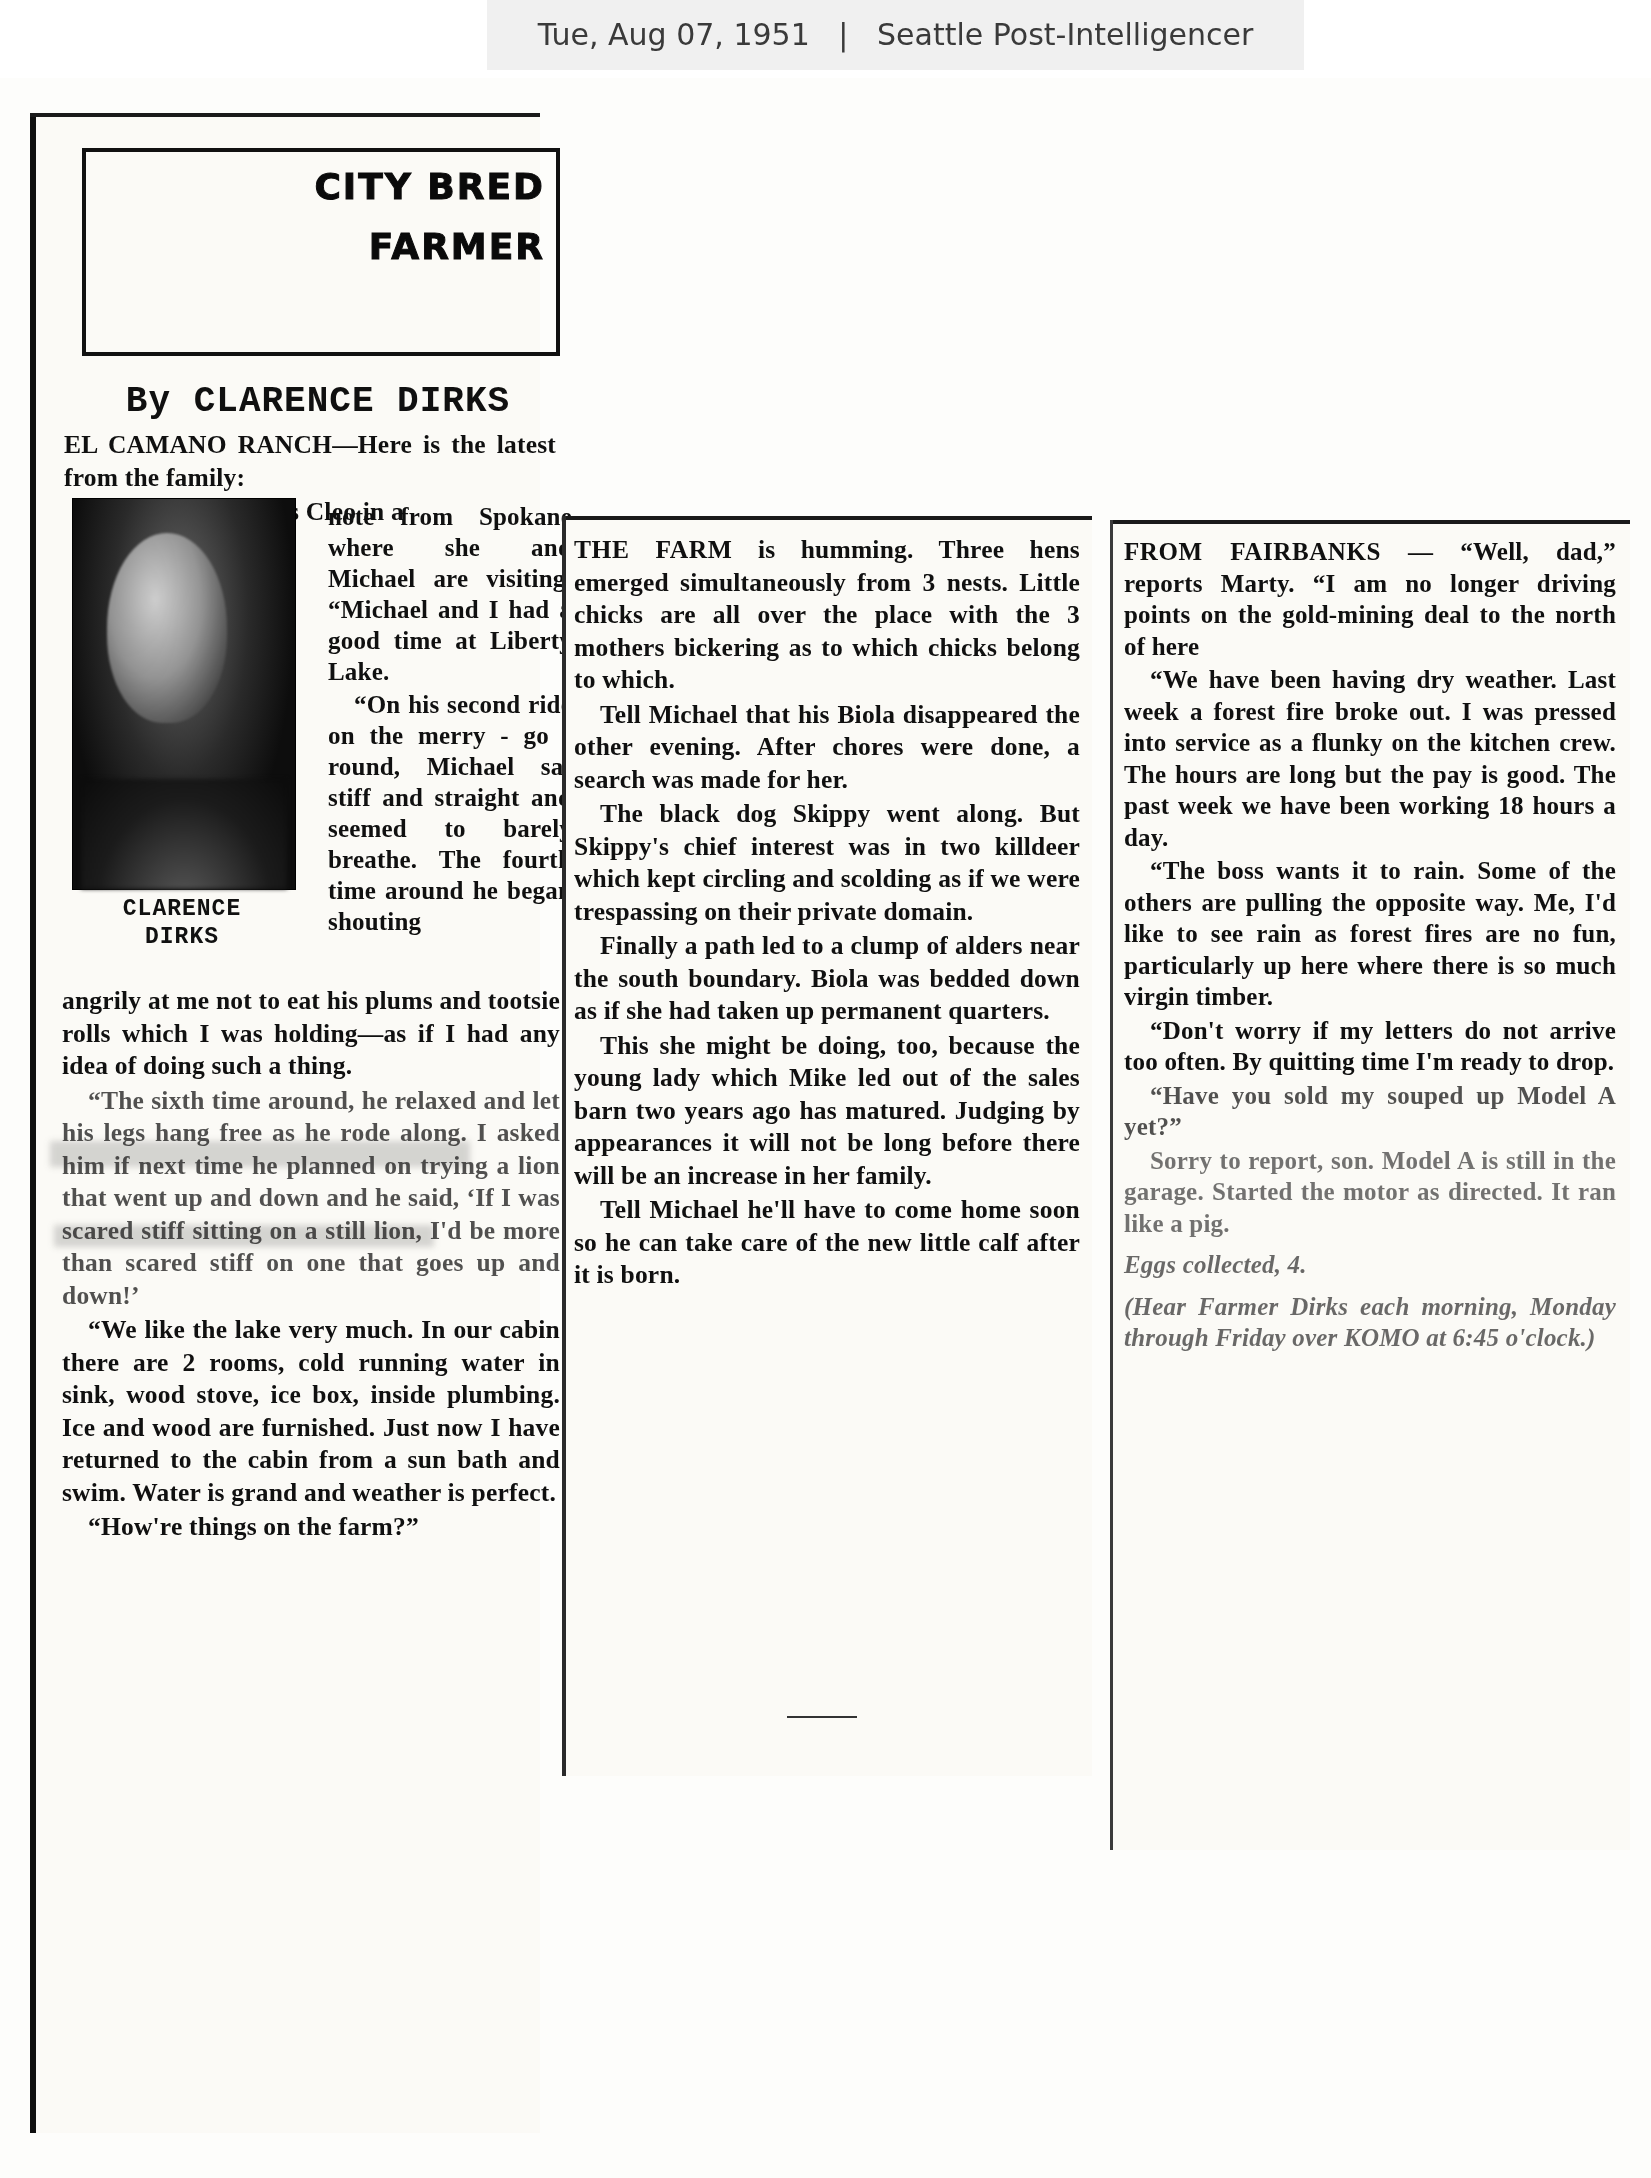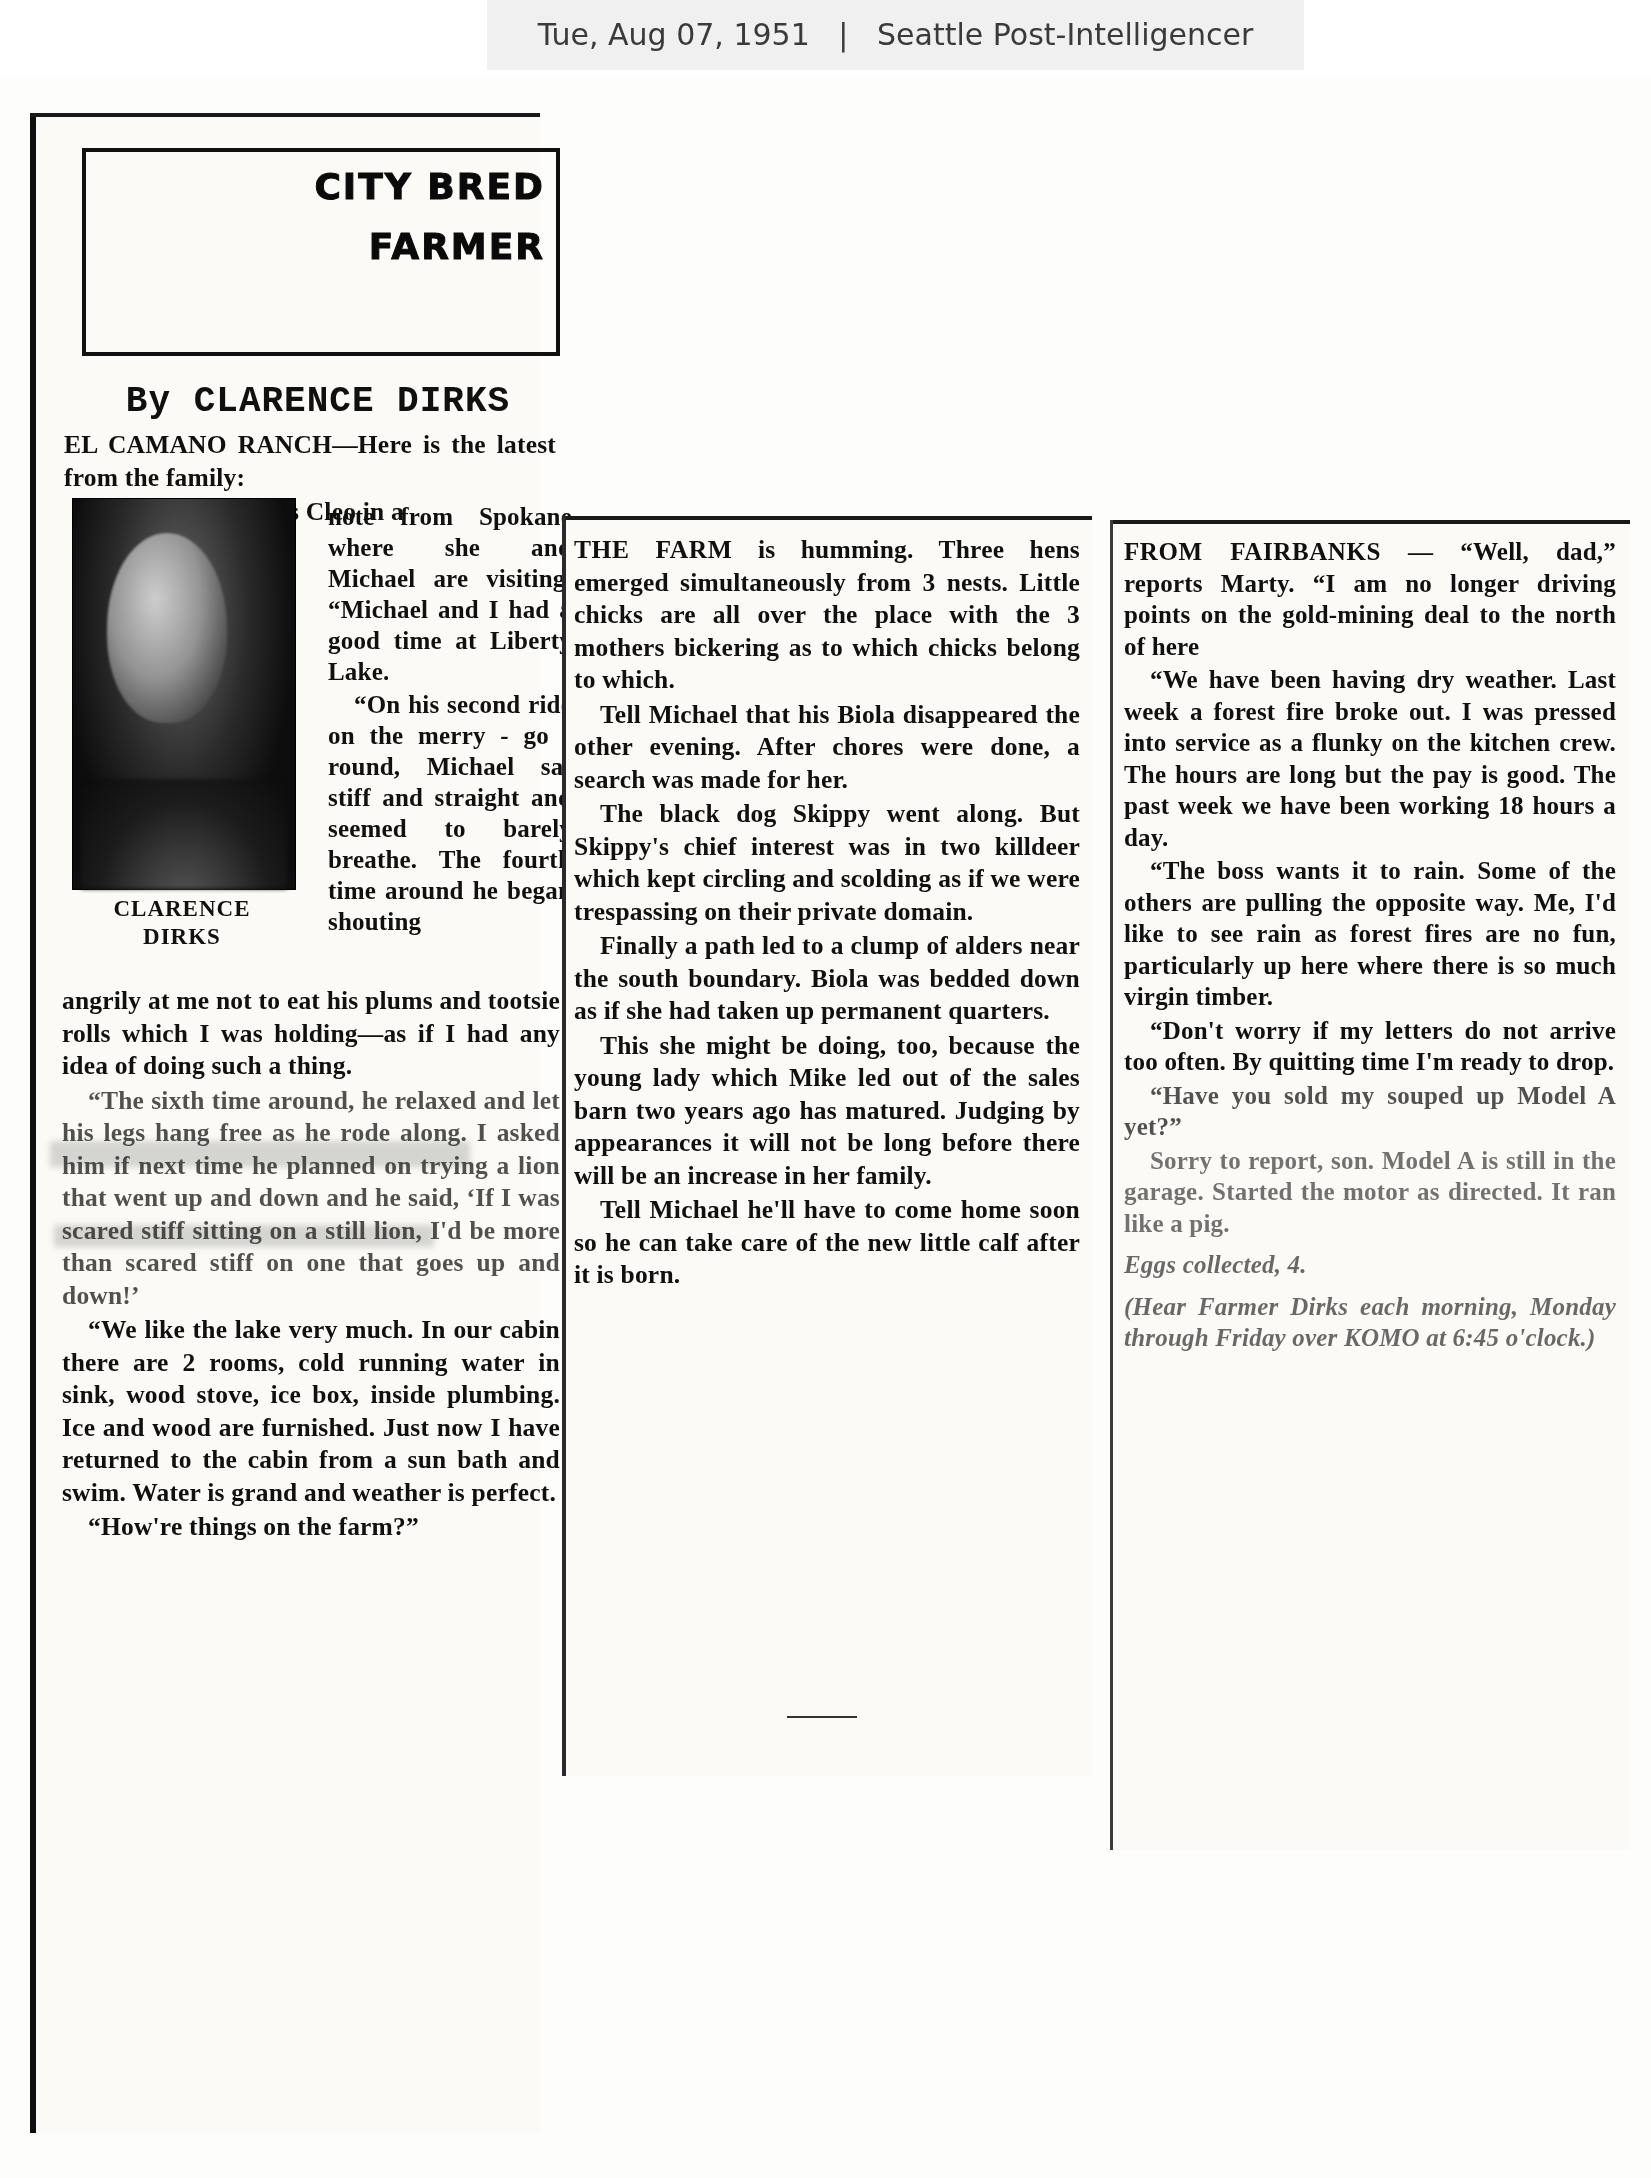--- a/index.html
+++ b/index.html
@@ -177,21 +177,21 @@
     height: 110px;
     background: radial-gradient(ellipse at 50% 120%, #5a5a5a 0%, #1b1b1b 60%, #0b0b0b 100%);
     filter: blur(2px);
   }
   #photo-caption {
     position: absolute;
     left: 34px;
     top: 782px;
     width: 236px;
     text-align: center;
-    font-family: Liberation Serif, serif;
+    font-family: Liberation Mono, monospace;
     font-weight: 700;
     font-size: 23px;
     line-height: 28px;
     letter-spacing: 1px;
     color: #111;
   }
   #col1-wrap {
     position: absolute;
     left: 298px;
     top: 388px;

